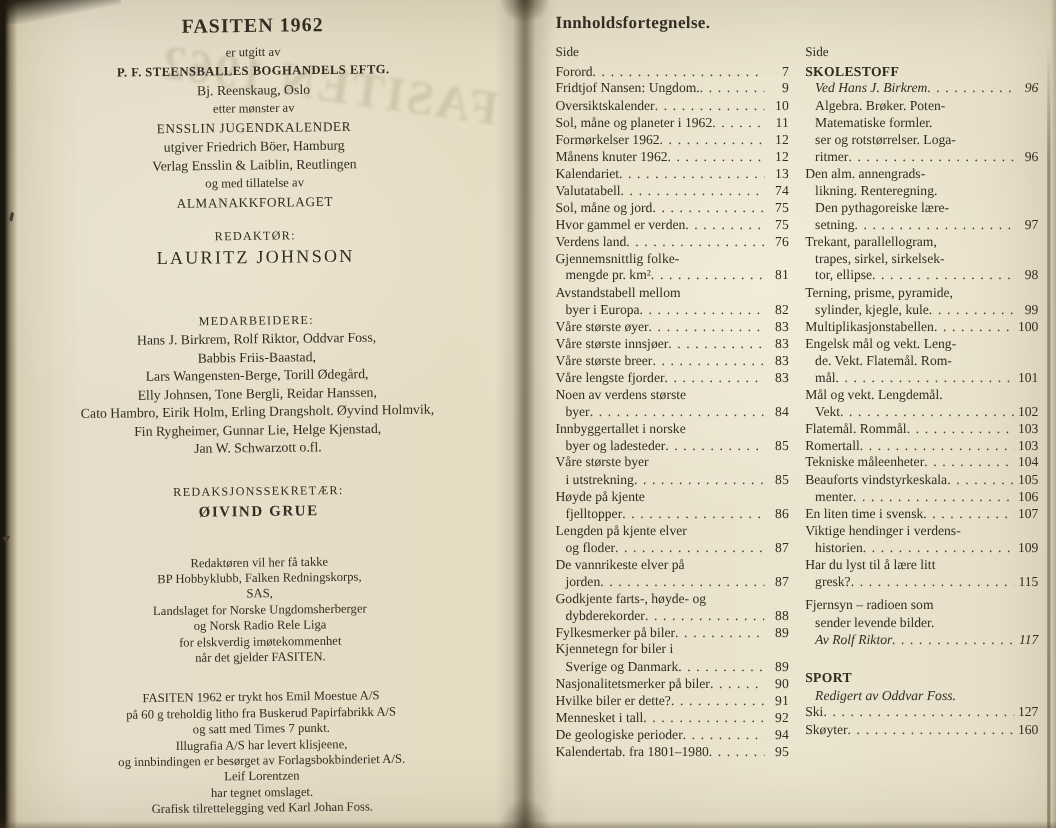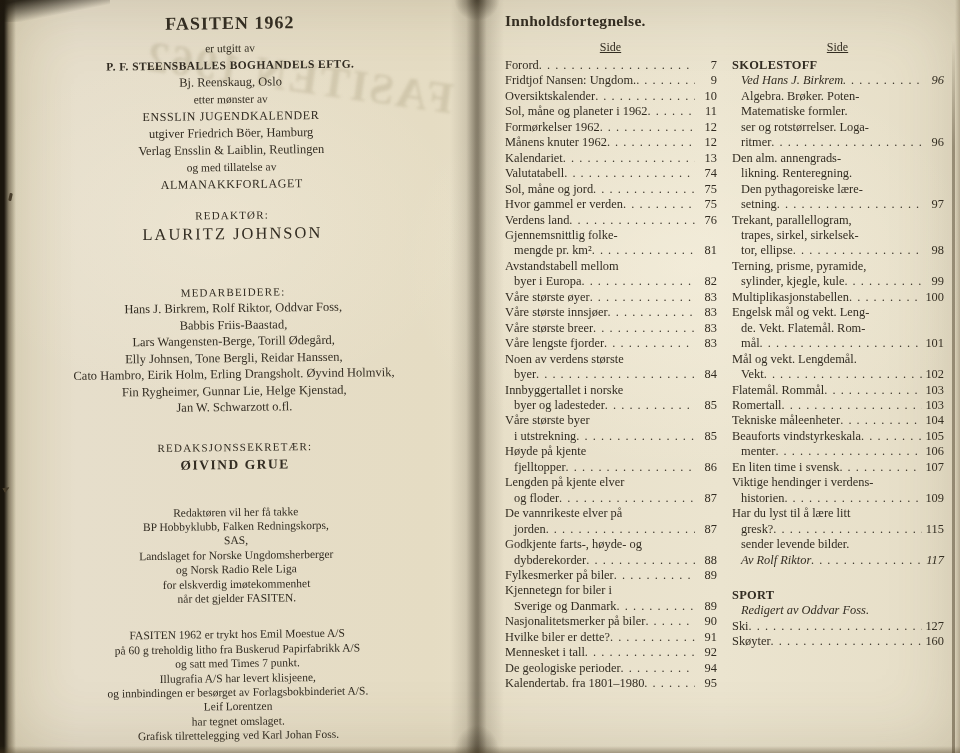--- a/index.html
+++ b/index.html
@@ -29,21 +29,21 @@
   .l-ed2   { font-size:13.5px; font-weight:bold; letter-spacing:1.5px; line-height:20px; }
   .l-nm    { font-size:12.5px; line-height:16.5px; }
   .l-cred  { font-size:11.5px; line-height:14.4px; }
   .gap-a { margin-top:15px; } .gap-b { margin-top:40px; } .gap-e { margin-top:24px; }
   .gap-c { margin-top:30px; } .gap-d { margin-top:22px; }
   
   .page-right { position:absolute; left:497px; top:0; bottom:0; width:457px; padding:0 10px 0 8px; box-sizing:border-box; }
   .toc-heading { text-align:left; font-weight:bold; font-size:15.5px; letter-spacing:.3px; margin:12px 0 10px; }
   .cols { display:flex; gap:15px; }
   .col { flex:1; min-width:0; }
-  .side-label { text-align:center; font-size:12px; margin-bottom:3px; padding-right:1px;text-decoration:underline; }
+  .side-label { text-align:left; font-size:12px; margin-bottom:3px; padding-right:1px; }
   .trow { display:flex; align-items:baseline; font-size:12.4px; line-height:15.45px; }
   .tt { white-space:nowrap; }
   .leader { flex:1; min-width:6px; overflow:hidden; white-space:nowrap; opacity:.92; }
   .leader::after { content:". . . . . . . . . . . . . . . . . . . . . . . . . . . . . . . . . . . . . . . . . . . ."; letter-spacing:1px; }
   .pp { white-space:nowrap; text-align:right; min-width:20px; padding-left:2px; }
   .ind { padding-left:9px; }
   .bold { font-weight:bold; letter-spacing:.3px; }
   .italic { font-style:italic; }
   .gap-sm { margin-top:6px; } .gap-md { margin-top:20px; }
   
@@ -563,20 +563,24 @@
               <span class="tt">Har du lyst til å lære litt</span>
 
             </div>
 
             <div class="trow ind">
               <span class="tt">gresk?</span>
               <span class="leader"></span>
               <span class="pp">115</span>
             </div>
 
+            <div class="trow gap-sm nopage">
+              <span class="tt">Fjernsyn – radioen som</span>
+
+            </div>
 
             <div class="trow ind nopage">
               <span class="tt">sender levende bilder.</span>
 
             </div>
 
             <div class="trow ind italic">
               <span class="tt">Av Rolf Riktor</span>
               <span class="leader"></span>
               <span class="pp">117</span>

